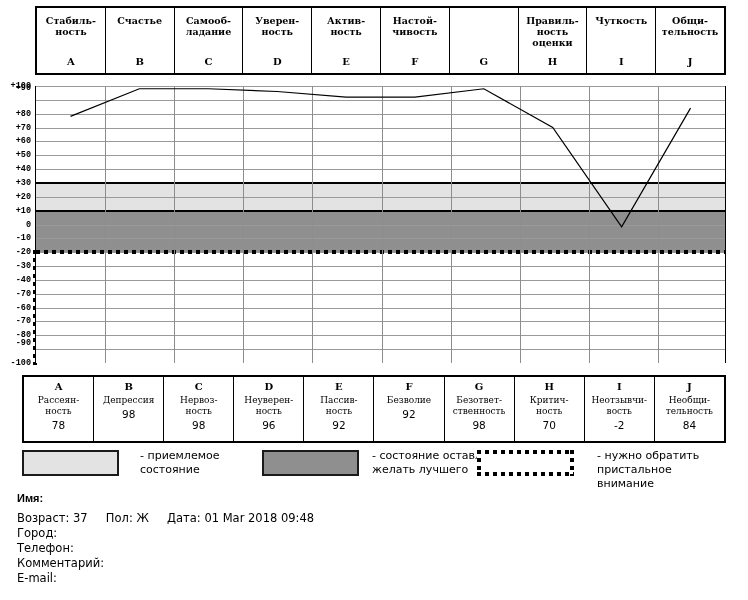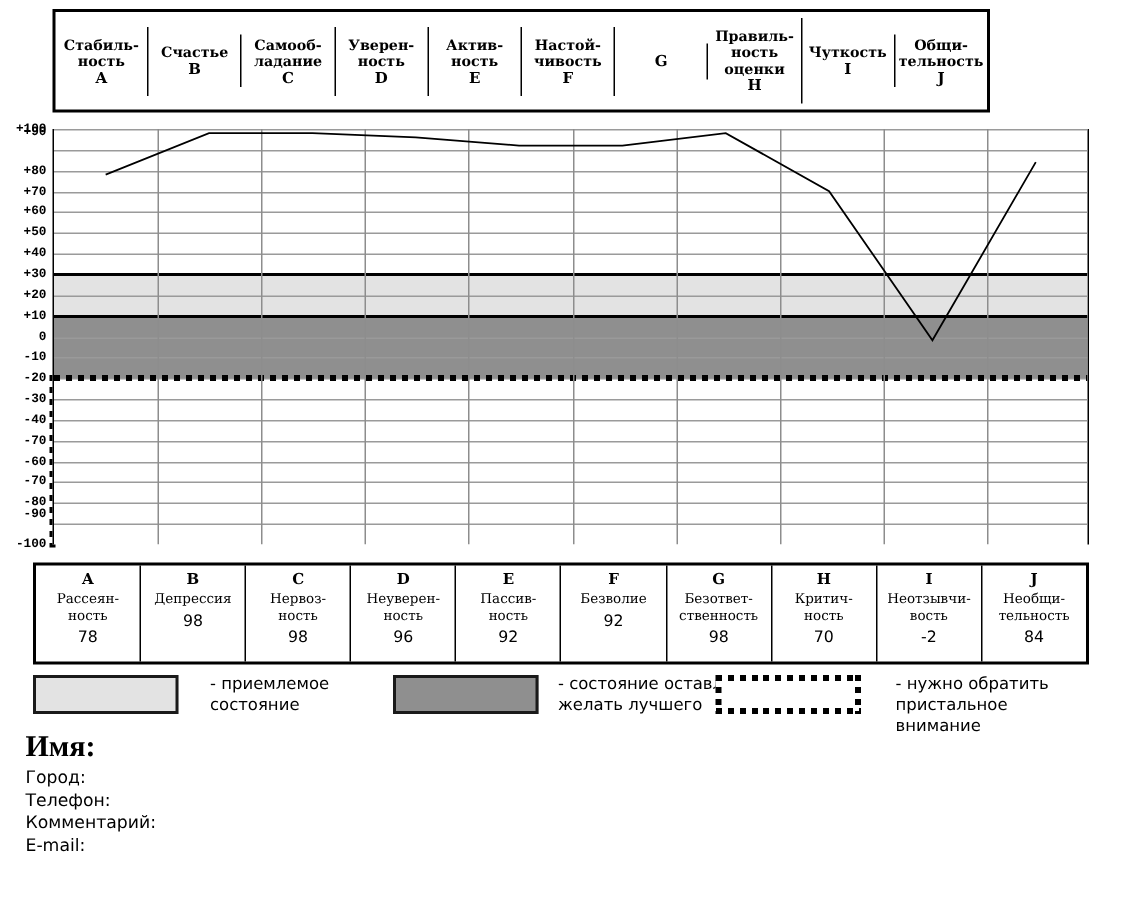--- a/index.html
+++ b/index.html
@@ -9,26 +9,25 @@
     font-family:"DejaVu Sans", sans-serif;
     color:#000;
     overflow:hidden;
     position:relative;
   }
 
   
   #top-table{
     position:absolute;
     left:35px; top:6px;
-    width:625px; height:69px;
+    width:691px; height:69px;
     display:flex;
     border:2px solid #000;
     box-sizing:border-box;
     background:#fff;
-    align-items:center;
   }
   #top-table .hcell{
     flex:1 1 0;
     border-right:1px solid #000;
     box-sizing:border-box;
     display:flex;
     flex-direction:column;
     align-items:center;
     justify-content:flex-start;
     padding-top:7px;
@@ -136,22 +135,22 @@
   .lg-sw.dotted .dt-l{left:0;} .lg-sw.dotted .dt-r{right:0;}
   .lg-tx{
     position:absolute;top:-1px;
     font-family:"DejaVu Sans", sans-serif;
     font-size:11px;line-height:14px;white-space:pre-line;
   }
 
   
   #info{position:absolute;left:17px;top:489px;width:720px;}
   #info .name{
-    font-family:Liberation Serif, serif;
-    font-weight:bold;font-size:20px;line-height:19px;margin-bottom:3px;
+    font-family:Liberation Sans, sans-serif;
+    font-weight:bold;font-size:11px;line-height:19px;margin-bottom:3px;
   }
   #info .row{
     font-family:"DejaVu Sans", sans-serif;
     font-size:11.5px;line-height:15px;white-space:pre;
   }
 </style>
 </head>
 <body>
 
 <div id="top-table">
@@ -344,17 +343,18 @@
       <div class="dt-b"></div>
       <div class="dt-l"></div>
       <div class="dt-r"></div>
     </div>
     <div class="lg-tx" style="left: 575px;">- нужно обратить
   пристальное внимание</div>
   </div>
 
 <div id="info">
   <div class="name">Имя:</div>
+  <div class="row">Возраст: 37     Пол: Ж     Дата: 01 Mar 2018 09:48</div>
   <div class="row">Город:</div>
   <div class="row">Телефон:</div>
   <div class="row">Комментарий:</div>
   <div class="row">E-mail:</div>
 </div>
 
 </body></html>

